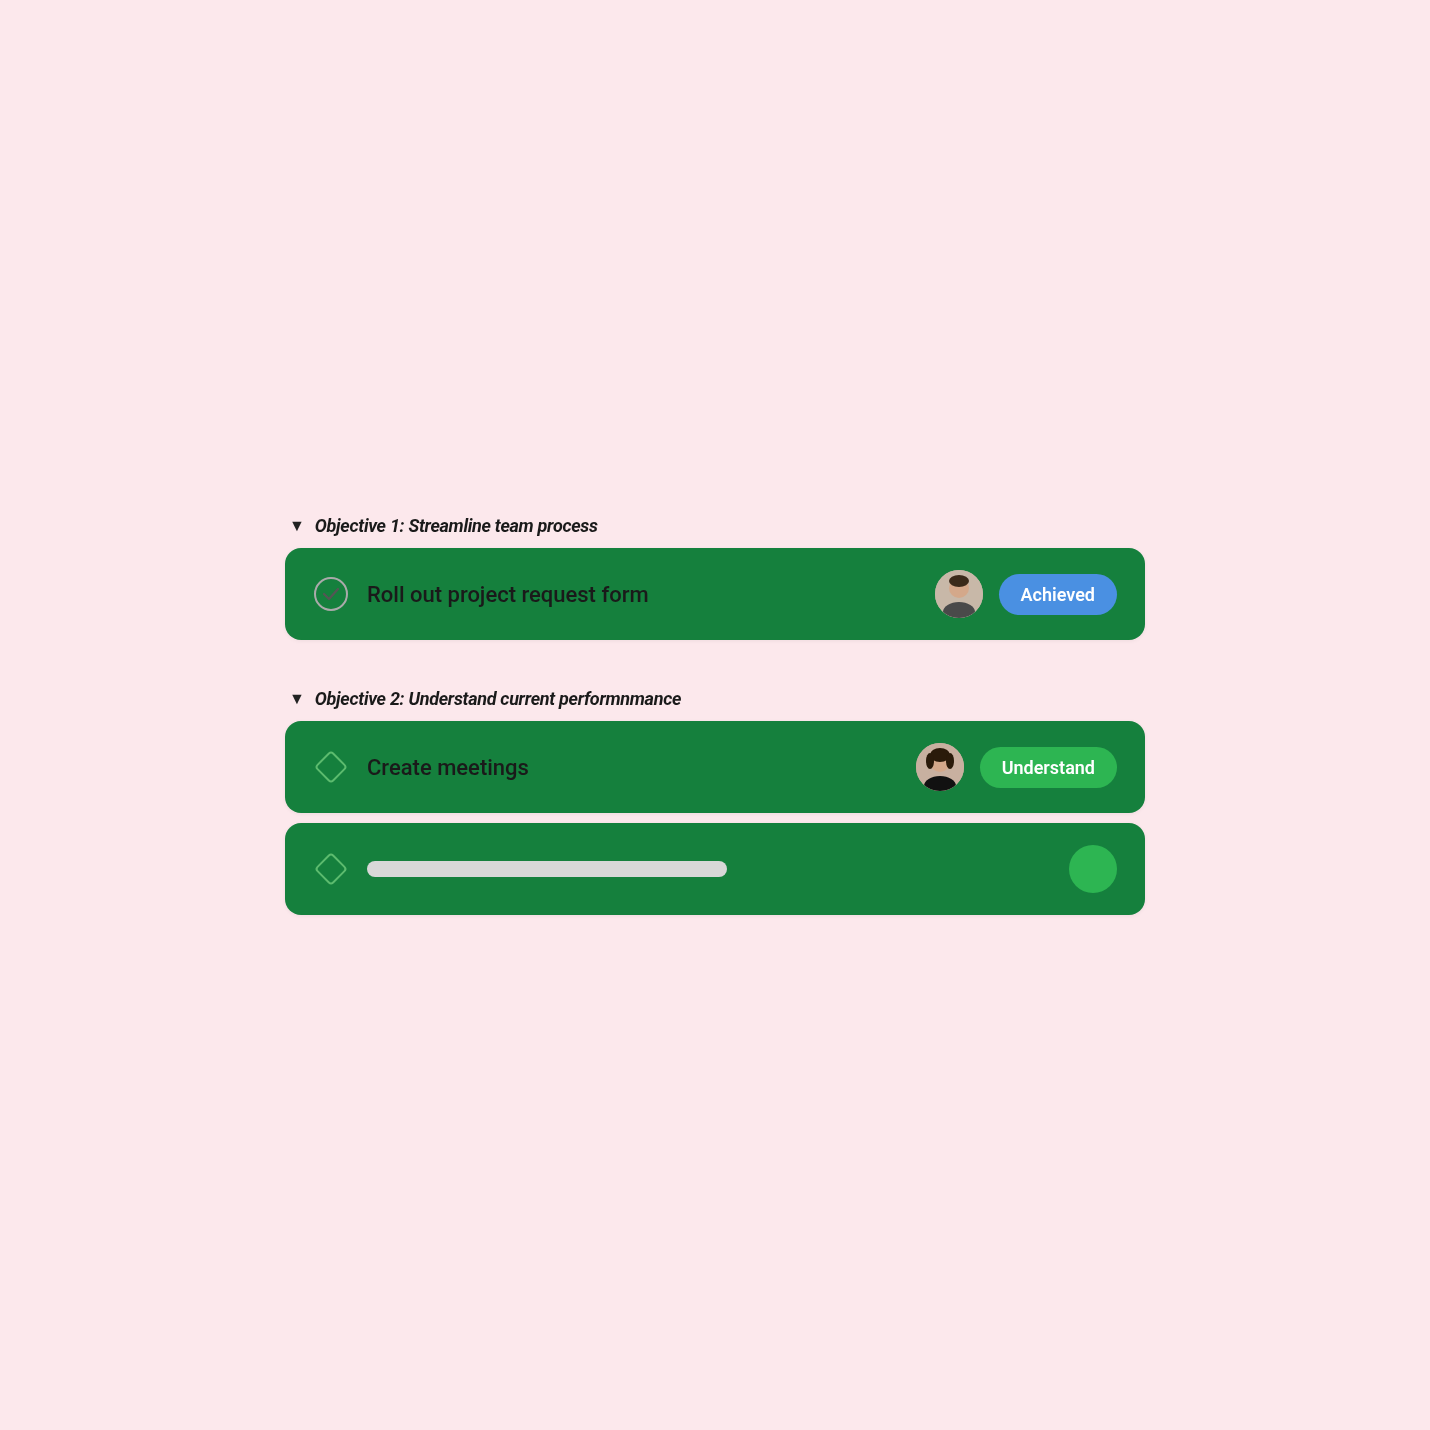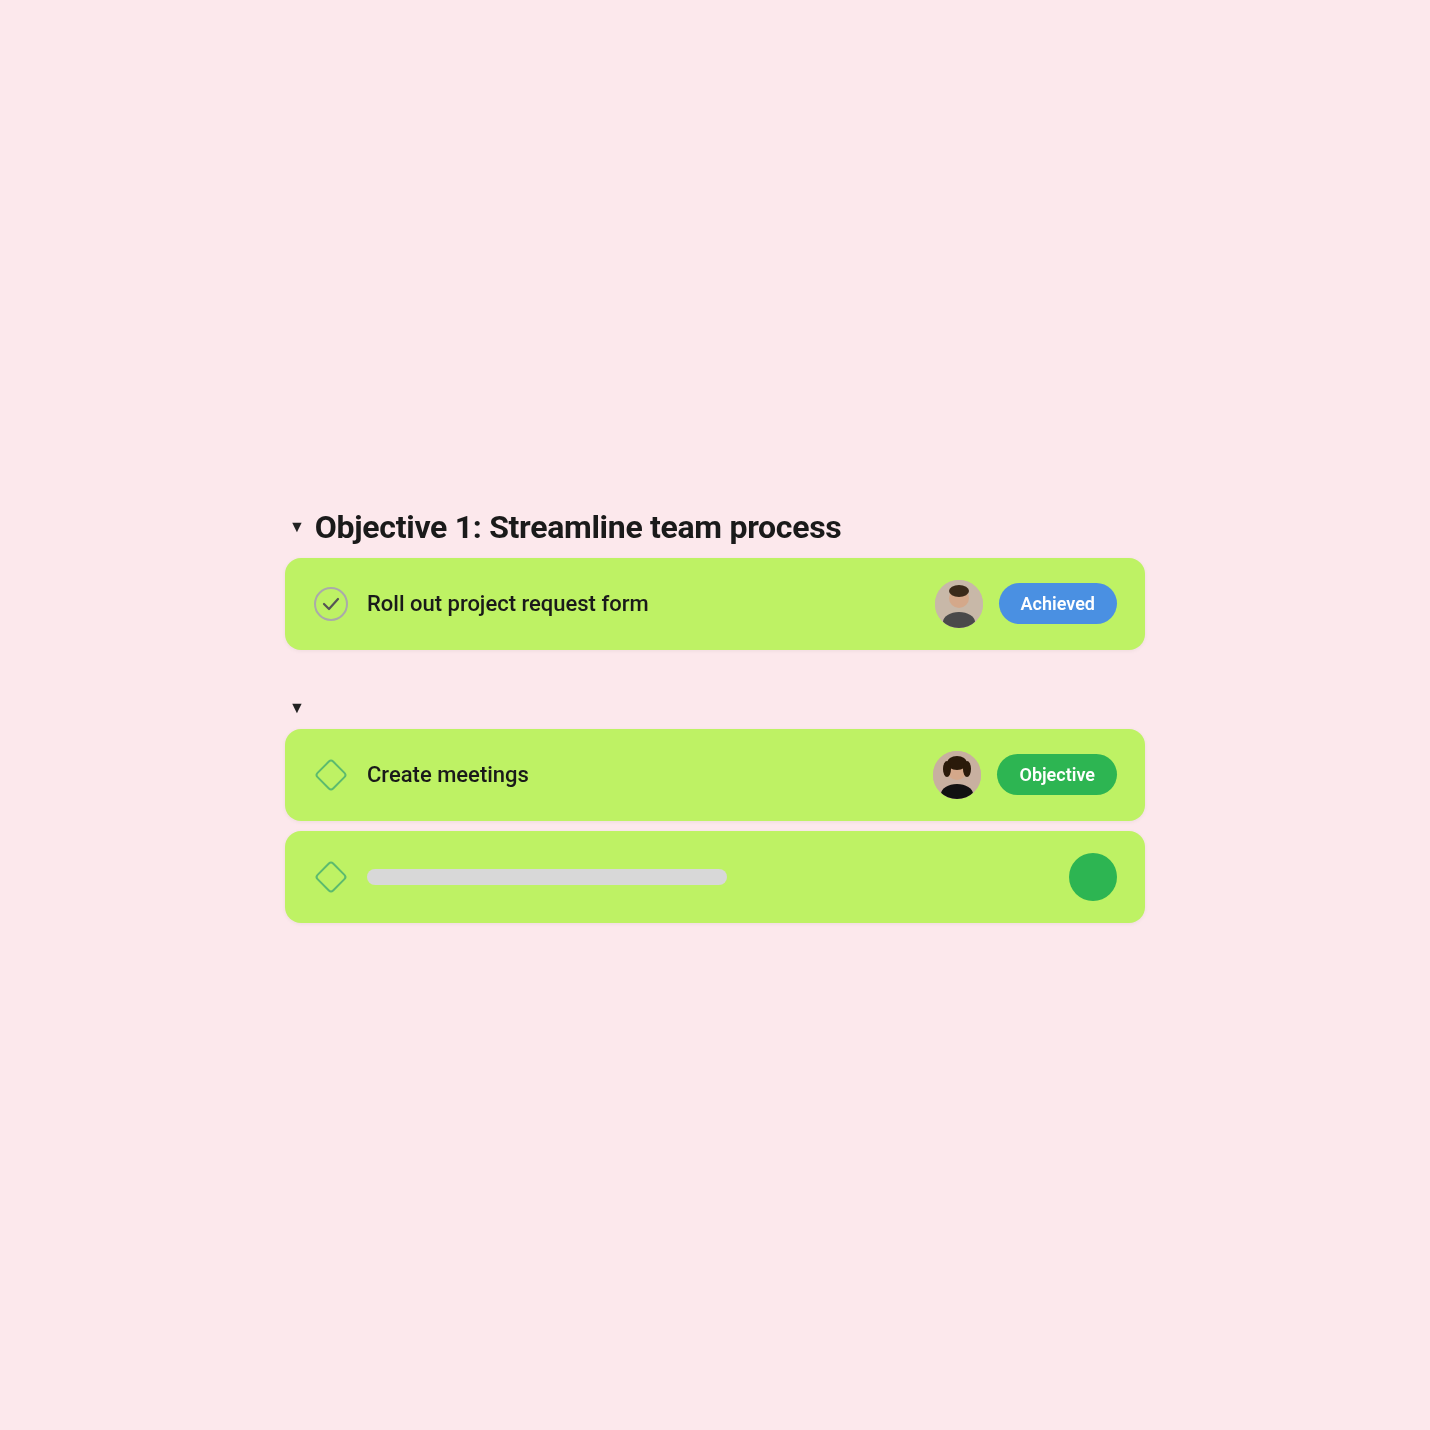--- a/index.html
+++ b/index.html
@@ -37,34 +37,35 @@
       gap: 10px;
       padding-left: 4px;
     }
 
     .chevron-icon {
       font-size: 16px;
       color: #222;
     }
 
     .objective-title {
-      font-size: 32px;
+      font-size: 18px;
       font-weight: 700;
       color: #1a1a1a;
       letter-spacing: -0.3px;
+      font-style: italic;
     }
 
     .items-list {
       display: flex;
       flex-direction: column;
       gap: 10px;
     }
 
     .task-card {
-      background: #bef264;
+      background: #15803d;
       border-radius: 16px;
       padding: 22px 28px;
       display: flex;
       align-items: center;
       justify-content: space-between;
       box-shadow: 0 1px 4px rgba(0,0,0,0.06);
     }
 
     .task-left {
       display: flex;
@@ -200,20 +201,21 @@
         </div>
       </div>
 
 
     </div>
   </div>
 
   <div class="objective-section">
     <div class="objective-header">
       <span class="chevron-icon">▼</span>
+      <span class="objective-title">Objective 2: Understand current performnmance</span>
     </div>
 
     <div class="items-list">
 
       <div class="task-card">
         <div class="task-left">
           <svg class="diamond-icon" viewBox="0 0 36 36" fill="none" xmlns="http://www.w3.org/2000/svg">
             <rect x="7" y="7" width="22" height="22" rx="3" ry="3" transform="rotate(45 18 18)" stroke="#5cbb6e" stroke-width="2" fill="none"></rect>
           </svg>
           <span class="task-title">Create meetings</span>
@@ -225,21 +227,21 @@
 
               <circle cx="24" cy="19" r="10" fill="#d4a88a"></circle>
 
               <ellipse cx="24" cy="12" rx="10" ry="7" fill="#2a1a0a"></ellipse>
               <ellipse cx="14" cy="18" rx="4" ry="8" fill="#2a1a0a"></ellipse>
               <ellipse cx="34" cy="18" rx="4" ry="8" fill="#2a1a0a"></ellipse>
 
               <ellipse cx="24" cy="43" rx="16" ry="10" fill="#111"></ellipse>
             </svg>
           </div>
-          <span class="badge-operations">Objective</span>
+          <span class="badge-operations">Understand</span>
         </div>
       </div>
 
       <div class="task-card">
         <div class="task-left">
           <svg class="diamond-icon" viewBox="0 0 36 36" fill="none" xmlns="http://www.w3.org/2000/svg">
             <rect x="7" y="7" width="22" height="22" rx="3" ry="3" transform="rotate(45 18 18)" stroke="#5cbb6e" stroke-width="2" fill="none"></rect>
           </svg>
           <div class="task-placeholder-bar"></div>
         </div>

